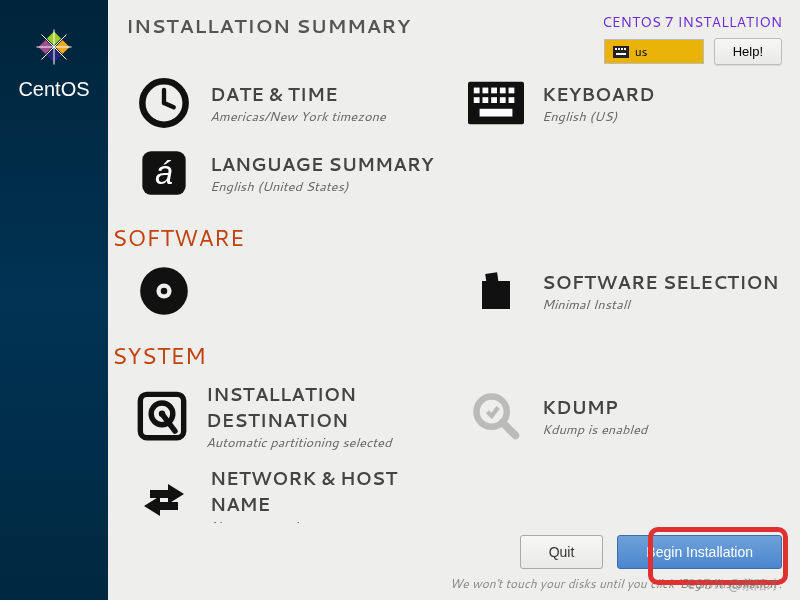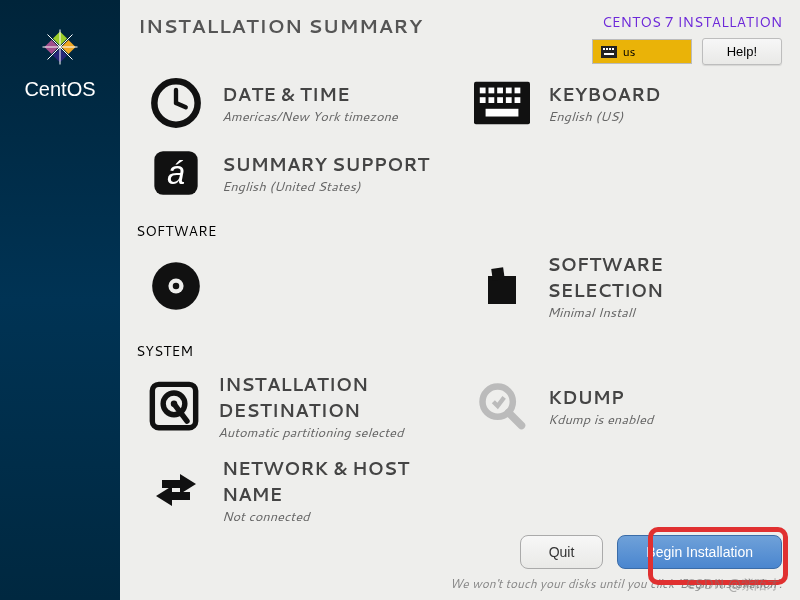--- a/index.html
+++ b/index.html
@@ -1,40 +1,40 @@
 <!DOCTYPE html>
 <html><head>
 <meta charset="utf-8">
 <style>
 * { margin: 0; padding: 0; box-sizing: border-box; }
 body { font-family: "Cantarell", "Segoe UI", sans-serif; background: #eeeeec; width: 800px; height: 600px; overflow: hidden; display: flex; }
-.sidebar { width: 120px; background: linear-gradient(to bottom, #00243a 0%, #003354 50%, #002840 100%); display: flex; flex-direction: column; align-items: center; padding-top: 22px; }
+.sidebar { width: 108px; background: linear-gradient(to bottom, #00243a 0%, #003354 50%, #002840 100%); display: flex; flex-direction: column; align-items: center; padding-top: 22px; }
 .logo-svg { width: 50px; height: 50px; }
 .logo-text { color: #fff; font-size: 20px; margin-top: 6px; font-family: "URW Gothic", sans-serif; }
 .main { flex: 1; display: flex; flex-direction: column; position: relative; }
 .topbar { display: flex; justify-content: space-between; align-items: flex-start; padding: 12px 18px 6px 18px; }
 .page-title { font-size: 19px; font-weight: bold; color: #555; letter-spacing: 0.5px; }
 .top-right { display: flex; flex-direction: column; align-items: flex-end; gap: 6px; }
 .install-label { font-size: 14px; color: #6d28d9; }
 .top-controls { display: flex; gap: 10px; align-items: center; }
 .kb-indicator { background: #eab308; border: 1px solid #bbb; padding: 3px 8px; font-size: 12px; min-width: 100px; display: flex; align-items: center; gap: 6px; }
 .kb-mini { width: 16px; height: 12px; display: inline-block; }
-.help-btn { background: linear-gradient(#f7f7f7,#e9e9e7); border: 1px solid #bdbdbd; border-radius: 3px; padding: 5px 24px; font-size: 13px; cursor: pointer; box-shadow: 0 1px 1px rgba(0,0,0,0.1); }
+.help-btn { background: linear-gradient(#f7f7f7,#e9e9e7); border: 1px solid #bdbdbd; border-radius: 3px; padding: 5px 18px; font-size: 13px; cursor: pointer; box-shadow: 0 1px 1px rgba(0,0,0,0.1); }
 .content { flex: 1; overflow: auto; padding: 0 10px 0 0; }
-.cat-head { font-size: 14px; color: #000000; padding: 8px 0 6px 4px; margin-left: 12px; }
+.cat-head { font-size: 23px; color: #c2410c; padding: 8px 0 6px 4px; }
 .grid { display: grid; grid-template-columns: 1fr 1fr; gap: 6px 20px; padding: 0 10px 8px 28px; }
 .item { display: flex; align-items: center; gap: 18px; padding: 4px 0; cursor: pointer; }
 .icon-wrap { width: 56px; height: 56px; display: flex; align-items: center; justify-content: center; }
 .item-text { display: flex; flex-direction: column; }
 .item-title { font-size: 18px; font-weight: bold; color: #444; }
 .item-sub { font-size: 13px; color: #666; font-style: italic; }
 .gray svg { fill: #888; }
 .footer { padding: 12px 18px 8px 18px; display: flex; flex-direction: column; align-items: flex-end; gap: 6px; position: relative; }
 .footer-btns { display: flex; gap: 14px; }
-.btn { border-radius: 8px; padding: 8px 28px; font-size: 14px; cursor: pointer; border: 1px solid #aaa; }
+.btn { border-radius: 3px; padding: 8px 28px; font-size: 14px; cursor: pointer; border: 1px solid #aaa; }
 .quit-btn { background: linear-gradient(#f7f7f7,#e9e9e7); color: #333; }
 .begin-btn { background: linear-gradient(#6fa1d9,#4a86cf); color: #fff; border: 1px solid #3a6ca8; }
 .hint { font-size: 12px; color: #888; font-style: italic; }
 .highlight-box { position: absolute; right: 12px; top: 4px; width: 140px; height: 58px; border: 5px solid #e03030; border-radius: 10px; pointer-events: none; }
 .watermark { position: absolute; bottom: 6px; right: 20px; color: rgba(120,120,120,0.55); font-size: 13px; }
 </style>
 </head>
 <body>
 
 <div class="sidebar">
@@ -115,21 +115,21 @@
           </div>
       </div>
       <div class="item">
         <div class="icon-wrap">
           <svg width="52" height="52" viewBox="0 0 48 48">
               <rect x="4" y="4" width="40" height="40" rx="8" fill="#111"></rect>
               <text x="24" y="34" font-size="30" fill="#fff" text-anchor="middle" font-family="sans-serif" style="font-style:italic">á</text>
             </svg>
         </div>
         <div class="item-text">
-            <span class="item-title">SUMMARY SUPPORT</span>
+            <span class="item-title">LANGUAGE SUMMARY</span>
             <span class="item-sub">English (United States)</span>
           </div>
       </div>
       <div></div>
     </div>
 
     <div class="cat-head">SOFTWARE</div>
     <div class="grid">
       <div class="item">
         <div class="icon-wrap">

